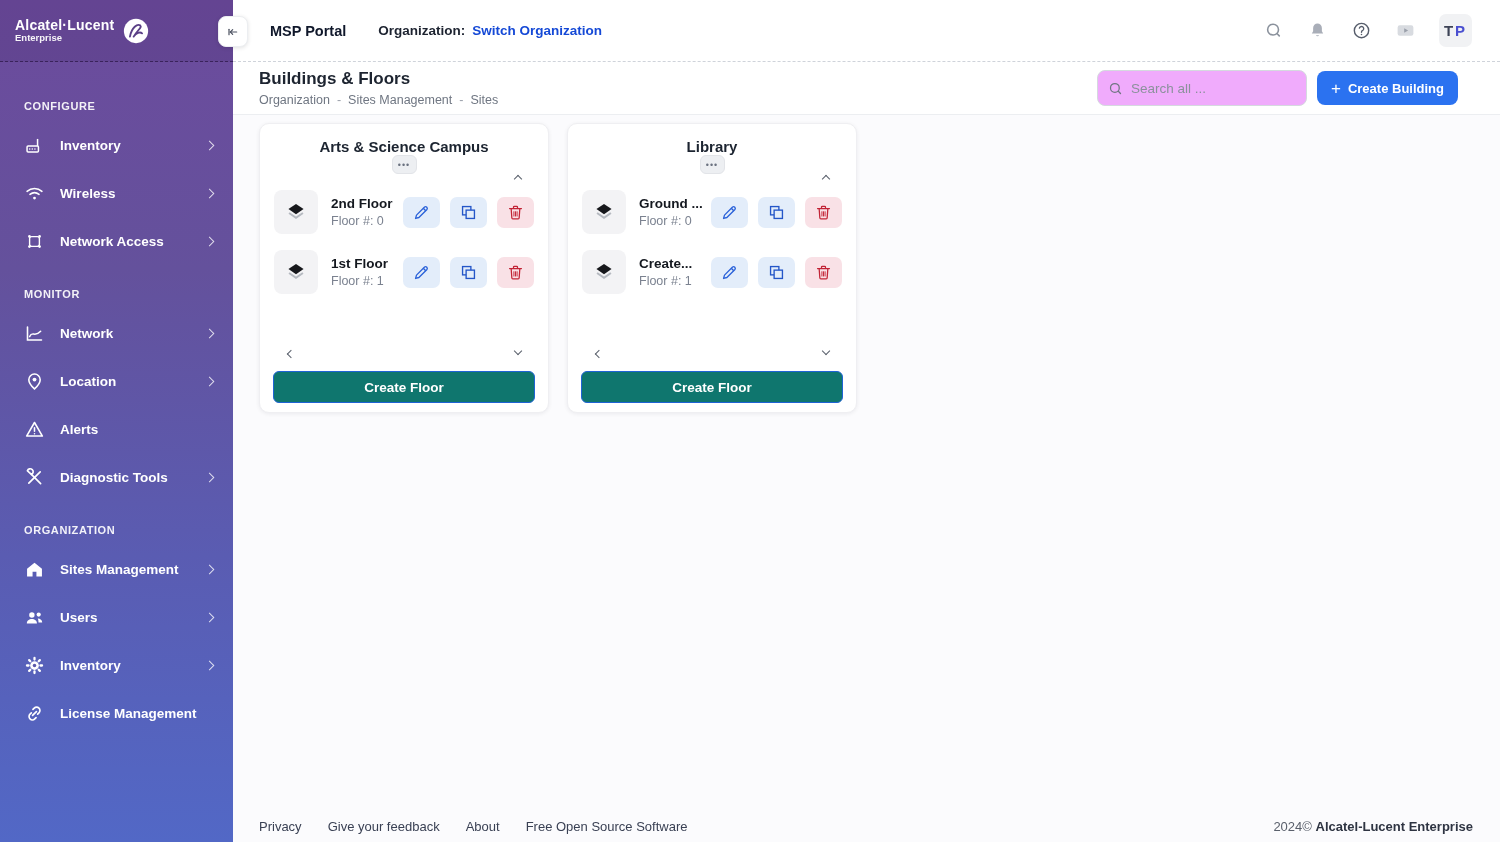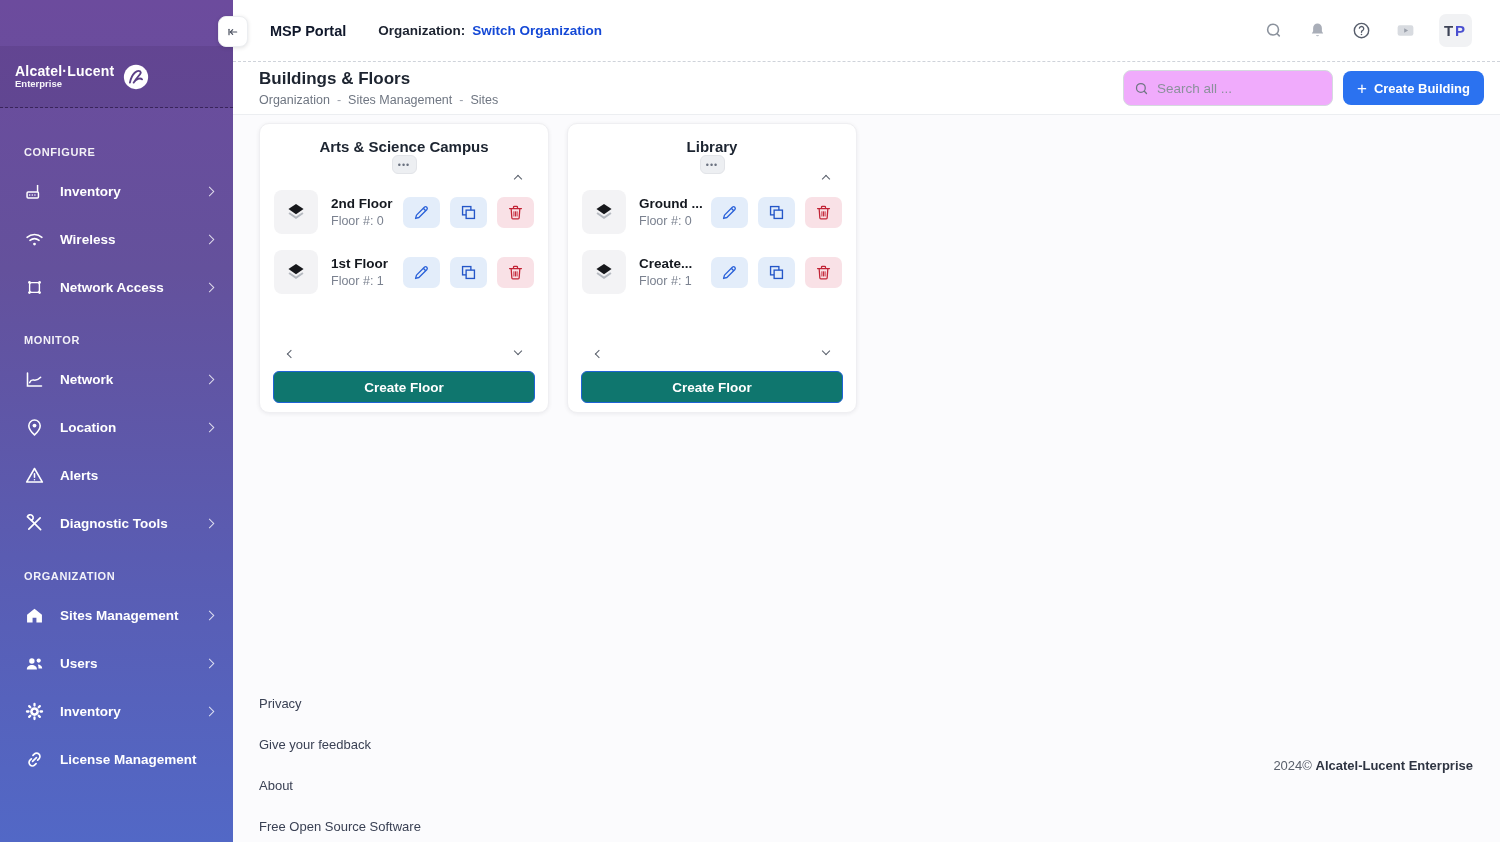--- a/index.html
+++ b/index.html
@@ -11,21 +11,20 @@
   
   #sidebar{
     position:absolute; left:0; top:0; width:233px; height:842px;
     background:linear-gradient(180deg,#6c4b9d 0%,#64519c 32%,#5a5cb2 66%,#5268c6 100%);
     color:#fff; z-index:2;
   }
   .logo-band{
     height:62px; display:flex; align-items:center; padding-left:15px;
     background:rgba(28,10,48,.10);
     border-bottom:1px dashed rgba(25,8,45,.55);
-    margin-top:46px;
   }
   .brand-text{ line-height:1.05; }
   .brand-line1{ font-size:14px; font-weight:bold; letter-spacing:.2px; }
   .brand-line2{ font-size:9.5px; font-weight:bold; opacity:.95; }
   .brand-logo{ margin-left:8px; width:28px; height:28px; }
   .side-nav{ padding-top:14px; }
   .nav-section{
     font-size:11px; font-weight:bold; letter-spacing:.6px; color:rgba(255,255,255,.92);
     padding:0 24px; margin:24px 0 10px;
   }
@@ -62,21 +61,21 @@
   .tb-icon svg{ width:100%; height:100%; }
   .tb-avatar{
     width:33px; height:33px; background:#f1f2f4; border-radius:7px; cursor:pointer;
     display:flex; align-items:center; justify-content:center;
     font-size:15px; font-weight:bold; letter-spacing:2px;
   }
   .av-t{ color:#3d4356; } .av-p{ color:#4a4fd0; }
   
   #page-header{
     position:absolute; left:233px; top:62px; right:0; height:53px; background:#fff;
-    border-bottom:1px solid #eceef1; display:flex; align-items:center; padding:0 16px 0 26px;gap:28px;
+    border-bottom:1px solid #eceef1; display:flex; align-items:center; padding:0 42px 0 26px;gap:28px;
   }
   .ph-title{ font-size:17px; font-weight:bold; color:#1d2430; }
   .ph-crumbs{ margin-top:4px; font-size:12.5px; color:#6f7682; display:flex; gap:7px; align-items:center; }
   .crumb{ cursor:pointer; }
   .crumb-sep{ color:#9aa0aa; }
   .ph-right{ margin-left:auto; display:flex; align-items:center; gap:10px; }
   .search-box{
     width:210px; height:36px; background:#f0abfc; border:1px solid #d5d9df; border-radius:8px;
     display:flex; align-items:center; padding:0 10px; gap:8px;
   }
@@ -133,21 +132,21 @@
   }
   .chev{ position:absolute; width:6px; height:6px; border-right:1.4px solid #585f6a; border-bottom:1.4px solid #585f6a; cursor:pointer; }
   .chev-up{ right:27px; top:52px; transform:rotate(-135deg); }
   .chev-down{ right:27px; bottom:58px; transform:rotate(45deg); }
   .chev-left{ left:28px; bottom:55px; transform:rotate(135deg); }
   
   #footer{
     position:absolute; left:259px; right:27px; bottom:8px;
     display:flex; align-items:center; font-size:13px; color:#3a4154;
   }
-  .f-links{ display:flex; gap:26px;flex-direction:column; }
+  .f-links{ display:flex; gap:26px; }
   .f-link{ cursor:pointer; }
   .f-copy{ margin-left:auto; color:#5a606c; }
   .f-copy b{ color:#2e3442; }
 </style>
 </head>
 <body>
 
 <div id="sidebar">
   <div class="logo-band">
     <div class="brand-text">

